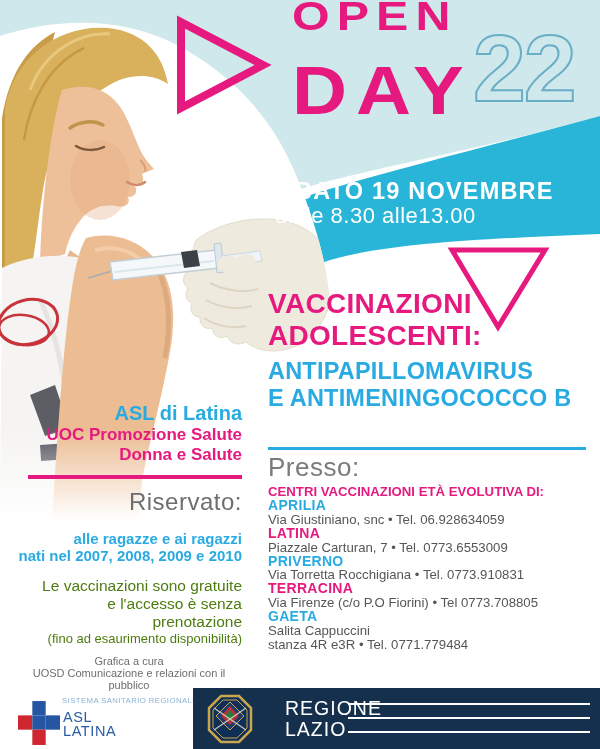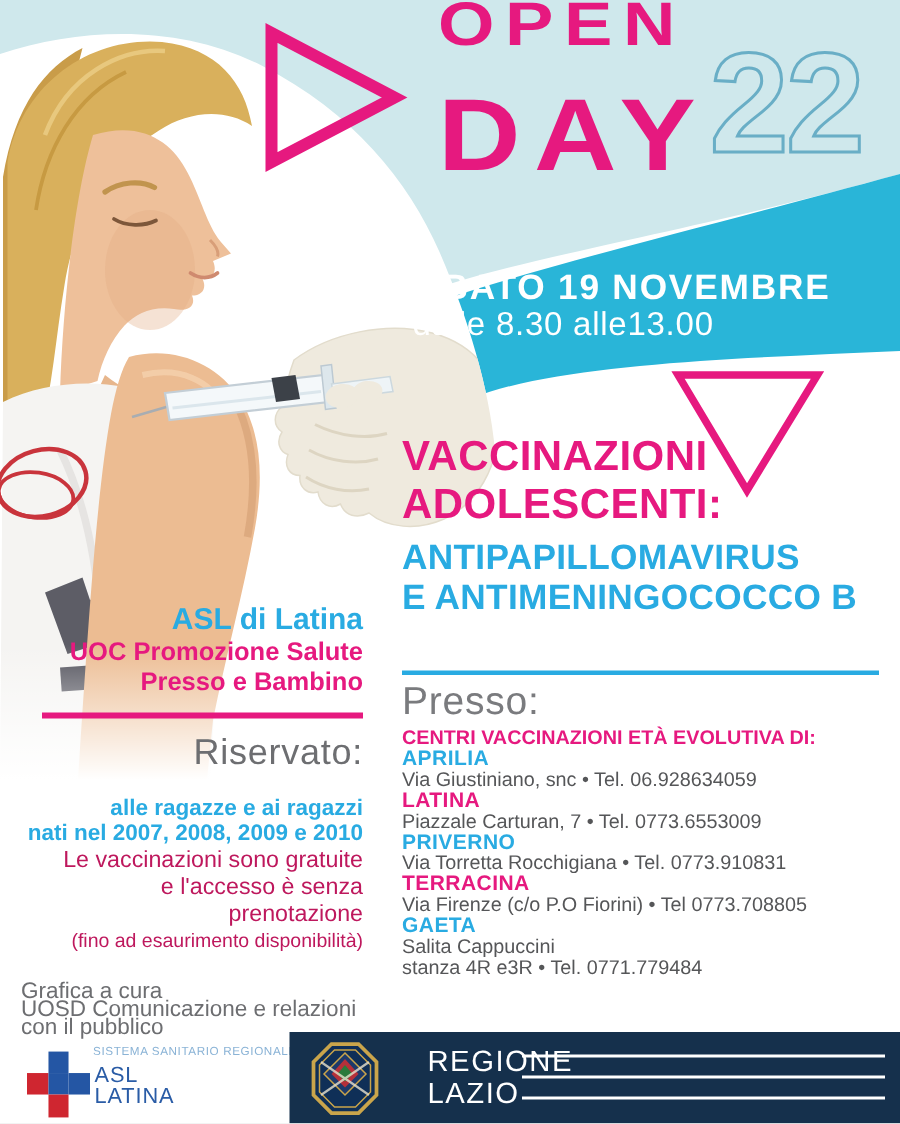--- a/index.html
+++ b/index.html
@@ -38,23 +38,23 @@
   .centers .cname{font-weight:800;font-size:14px;letter-spacing:0.3px;}
   .centers .cname.cy{color:#29abe2;}
   .centers .cname.pk{color:#e6197f;}
   
   .leftcol{right:358px;left:14px;top:402px;text-align:right;}
   .org1{font-size:20px;line-height:23px;font-weight:800;color:#29abe2;}
   .org2{font-size:17px;line-height:20px;font-weight:800;color:#e6197f;}
   .pink-rule{margin:10px 0 0 14px;height:3.5px;background:#e6197f;}
   .riservato{margin-top:9px;font-size:24px;font-weight:300;color:#6d6e71;letter-spacing:0.5px;}
   .audience{margin-top:14px;font-size:15px;line-height:17.5px;font-weight:800;color:#29abe2;}
-  .freeinfo{font-size:15.5px;line-height:18px;font-weight:400;color:#be185d;}
+  .freeinfo{margin-top:12px;font-size:15.5px;line-height:18px;font-weight:400;color:#4d7c0f;}
   .freeinfo .small{font-size:13px;line-height:16px;}
-  .credits{left:14px;top:655px;width:230px;text-align:left;font-size:15px;line-height:12px;color:#6d6e71;}
+  .credits{left:14px;top:655px;width:230px;text-align:center;font-size:11px;line-height:12px;color:#6d6e71;}
   
   .asl-logo-block{left:18px;top:694px;width:170px;}
   .asl-system{position:absolute;left:44px;top:2px;font-size:7.8px;letter-spacing:0.4px;color:#8ab3d6;white-space:nowrap;}
   .asl-name{position:absolute;left:45px;top:16px;font-size:14.5px;line-height:14px;font-weight:400;color:#2a5ca6;letter-spacing:0.6px;}
   .navy-bar{left:193px;top:688px;width:407px;height:61px;background:#15304c;}
   .region-name{left:262px;top:698px;font-size:19.5px;line-height:20.5px;color:#ffffff;letter-spacing:1px;font-weight:400;margin-left:23px;}
   .rl-line{left:348px;width:242px;height:2px;background:#ffffff;}
   .l1{top:703px;} .l2{top:717px;} .l3{top:731px;}
 </style>
 </head>
@@ -150,21 +150,21 @@
     <div class="cname pk">TERRACINA</div>
     <div>Via Firenze (c/o P.O Fiorini) • Tel 0773.708805</div>
     <div class="cname cy">GAETA</div>
     <div>Salita Cappuccini</div>
     <div>stanza 4R e3R • Tel. 0771.779484</div>
   </div>
 
   <div class="abs leftcol">
     <div class="org1">ASL di Latina</div>
     <div class="org2">UOC Promozione Salute</div>
-    <div class="org2">Presso e Bambino</div>
+    <div class="org2">Donna e Salute</div>
     <div class="pink-rule"></div>
     <div class="riservato">Riservato:</div>
     <div class="audience">
       <div>alle ragazze e ai ragazzi</div>
       <div>nati nel 2007, 2008, 2009 e 2010</div>
     </div>
     <div class="freeinfo">
       <div>Le vaccinazioni sono gratuite</div>
       <div>e l'accesso è senza prenotazione</div>
       <div class="small">(fino ad esaurimento disponibilità)</div>

